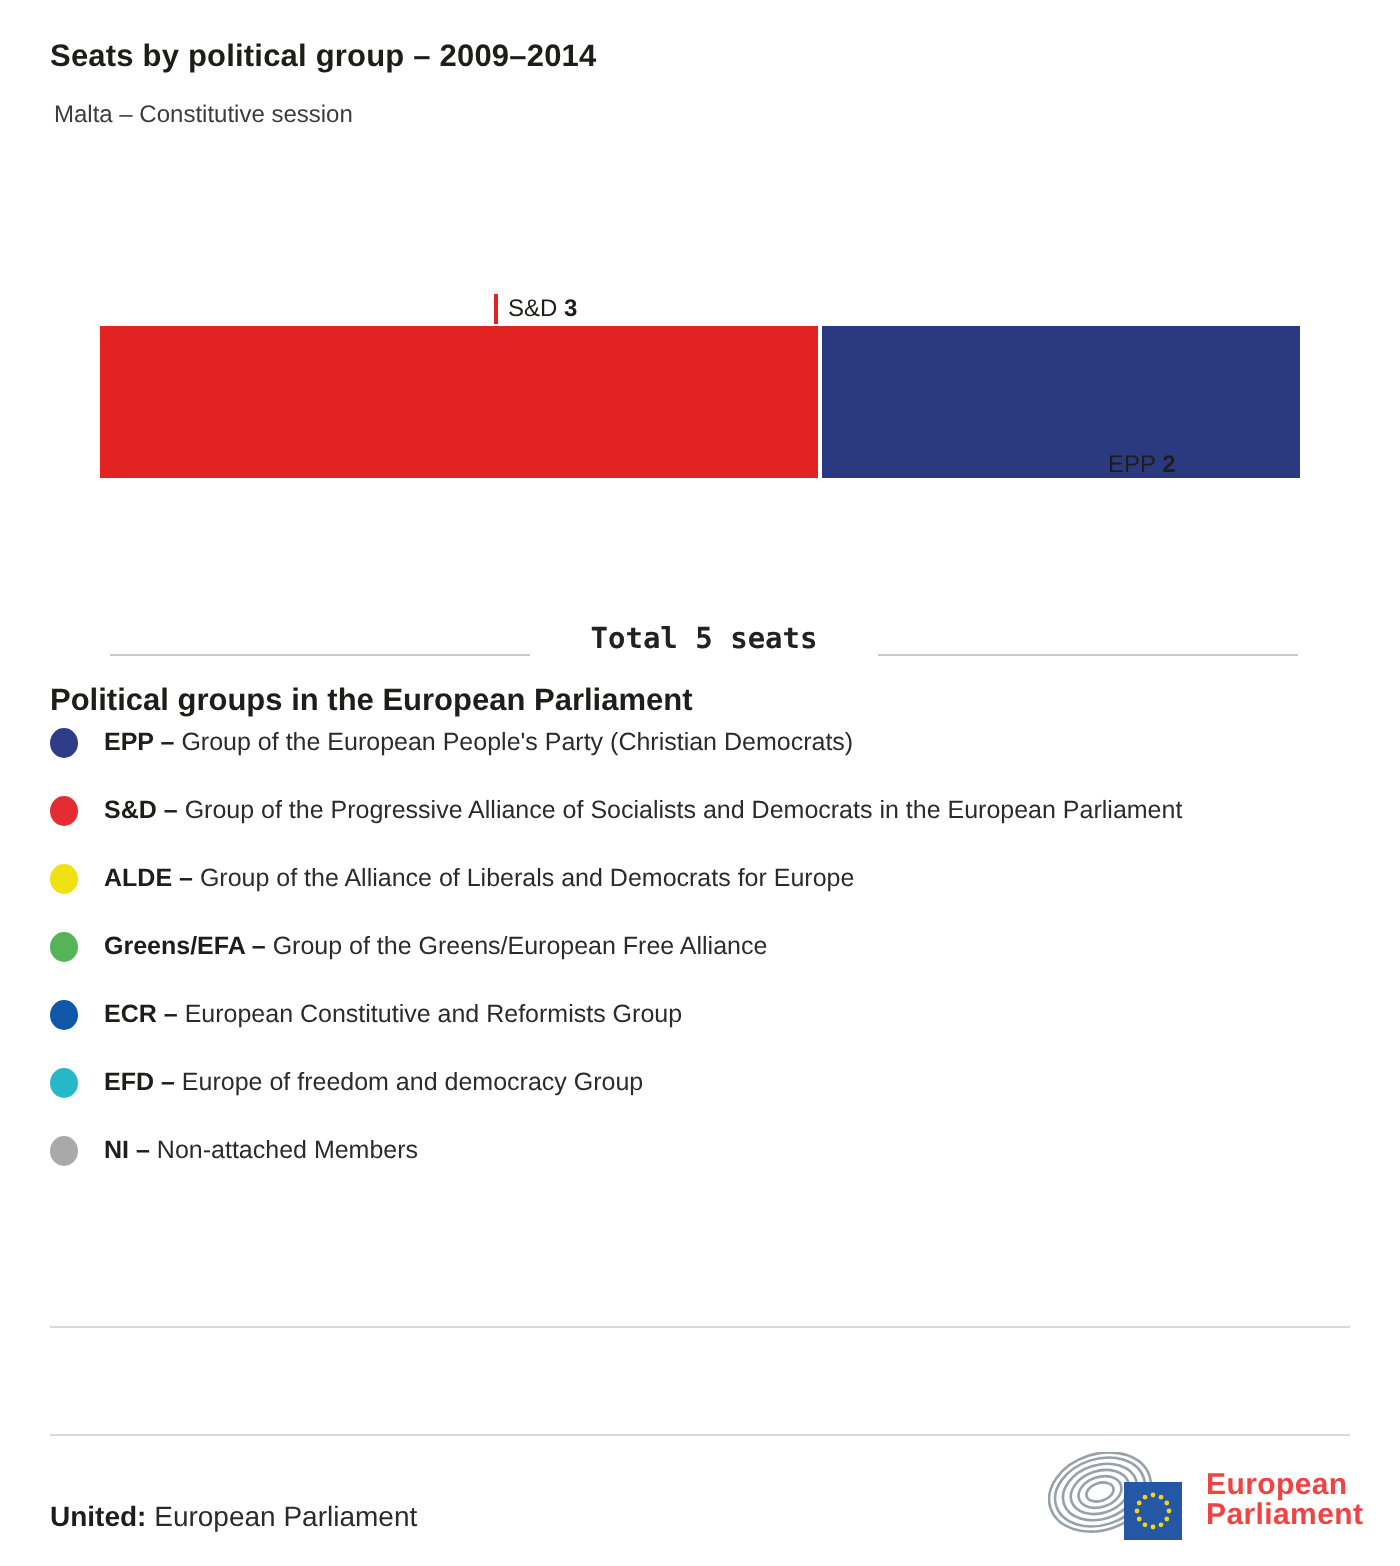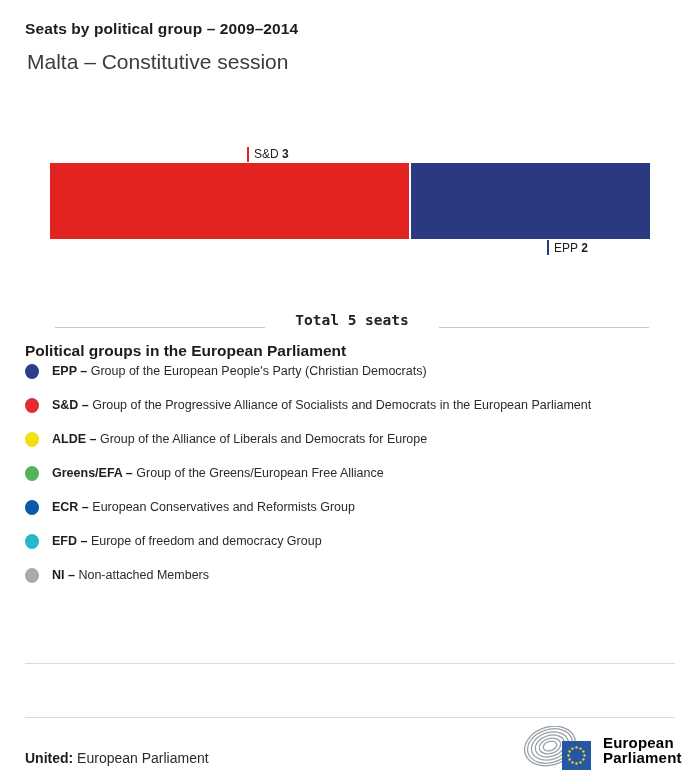--- a/index.html
+++ b/index.html
@@ -1,32 +1,32 @@
 <!DOCTYPE html>
 <html><head>
 <meta charset="utf-8">
 <style>
   html,body{margin:0;padding:0;background:#fff;}
   .page{
     position:relative;width:700px;height:783px;background:#ffffff;overflow:hidden;
     font-family:"Liberation Sans",sans-serif;color:#1a1a1a;
   }
   .title{position:absolute;left:25px;top:20px;font-size:15.5px;font-weight:bold;color:#1d1d1b;letter-spacing:.1px;}
-  .subtitle{position:absolute;left:27px;top:50px;font-size:21px;font-weight:normal;color:#3c3c3b;text-align:right;}
+  .subtitle{position:absolute;left:27px;top:50px;font-size:12px;font-weight:normal;color:#3c3c3b;text-align:right;}
 
   
   .chart{position:absolute;left:50px;top:147px;width:600px;height:112px;}
   .bar{position:absolute;left:0;top:16px;width:100%;height:76px;display:flex;gap:2px;}
   .seg{height:100%;}
   .callout{position:absolute;display:flex;gap:5px;align-items:flex-start;padding-left:17px;}
   .callout .tick{width:2px;height:15px;display:inline-block;}
   .callout .ctext{font-size:12px;line-height:14px;color:#1d1d1b;white-space:nowrap;}
   .callout .ctext b{font-weight:bold;}
   .callout.above{top:0;height:16px;}
-  .callout.below{top:93px;height:16px;justify-content:flex-end;}
+  .callout.below{top:77px;height:16px;justify-content:flex-end;}
   .callout.below .ctext{line-height:16px;}
 
   
   .total-row{position:absolute;left:55px;right:51px;top:312px;display:flex;align-items:flex-end;gap:30px;}
   .total-row .rule{flex:1;height:1px;background:#c9c9c9;}
   .total-text{font-family:"DejaVu Sans Mono",monospace;font-weight:bold;font-size:14.5px;color:#222;white-space:nowrap;}
 
   
   .legend-heading{position:absolute;left:25px;top:342px;font-size:15.5px;font-weight:bold;color:#1d1d1b;}
   .legend{position:absolute;left:25px;top:364px;width:660px;}
@@ -38,21 +38,21 @@
   
   .rule-h{position:absolute;left:25px;right:25px;height:1px;background:#dadada;}
   .rule-top{top:663px;}
   .rule-bottom{top:717px;}
   .footnote{position:absolute;left:25px;top:672px;width:656px;font-size:12px;line-height:1.6;color:#4a4a4a;}
 
   
   .source{position:absolute;left:25px;top:750px;font-size:14px;color:#2b2b2b;}
   .source b{font-weight:bold;color:#1d1d1b;}
   .logo{position:absolute;left:524px;top:726px;display:flex;align-items:center;gap:7px;}
-  .logo-text{font-size:15px;line-height:15px;font-weight:bold;color:#000000;letter-spacing:.2px;}
+  .logo-text{font-size:15px;line-height:15px;font-weight:bold;color:#ef4444;letter-spacing:.2px;}
 </style>
 </head>
 <body>
 
 <div class="page">
 
   <div class="title">Seats by political group – 2009–2014</div>
   <div class="subtitle">Malta – Constitutive session</div>
 
   <div class="chart">
@@ -90,21 +90,21 @@
     <div class="lrow">
       <span class="dot" style="background: rgb(240, 225, 18);"></span>
       <span class="ltext"><b class="labbr">ALDE –</b> <span>Group of the Alliance of Liberals and Democrats for Europe</span></span>
     </div>
     <div class="lrow">
       <span class="dot" style="background: rgb(85, 179, 88);"></span>
       <span class="ltext"><b class="labbr">Greens/EFA –</b> <span>Group of the Greens/European Free Alliance</span></span>
     </div>
     <div class="lrow">
       <span class="dot" style="background: rgb(15, 87, 168);"></span>
-      <span class="ltext"><b class="labbr">ECR –</b> <span>European Conservatives and Reformists Group</span></span>
+      <span class="ltext"><b class="labbr">ECR –</b> <span>European Constitutive and Reformists Group</span></span>
     </div>
     <div class="lrow">
       <span class="dot" style="background: rgb(38, 184, 200);"></span>
       <span class="ltext"><b class="labbr">EFD –</b> <span>Europe of freedom and democracy Group</span></span>
     </div>
     <div class="lrow">
       <span class="dot" style="background: rgb(169, 169, 169);"></span>
       <span class="ltext"><b class="labbr">NI –</b> <span>Non-attached Members</span></span>
     </div>
   </div>

